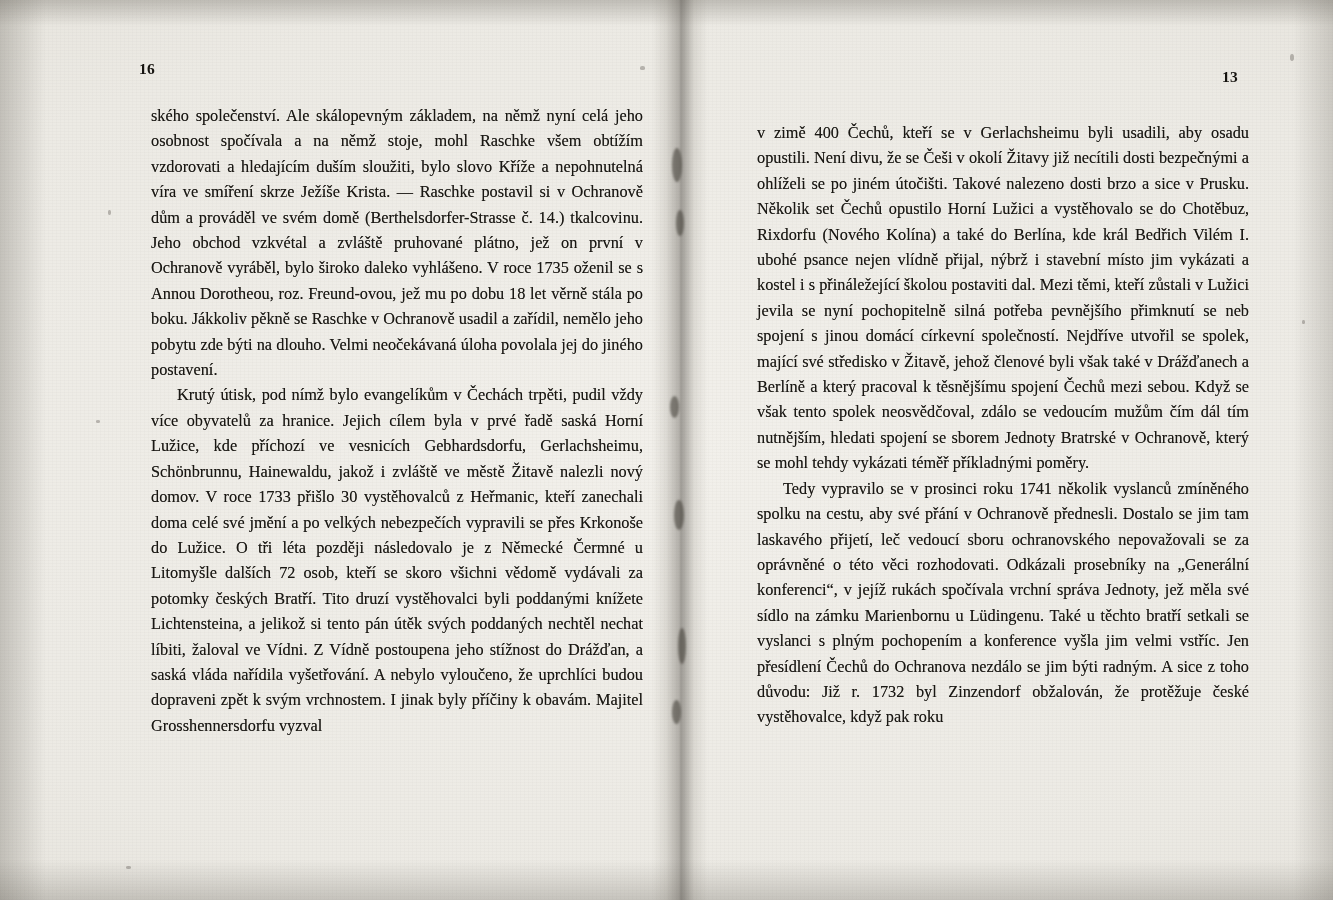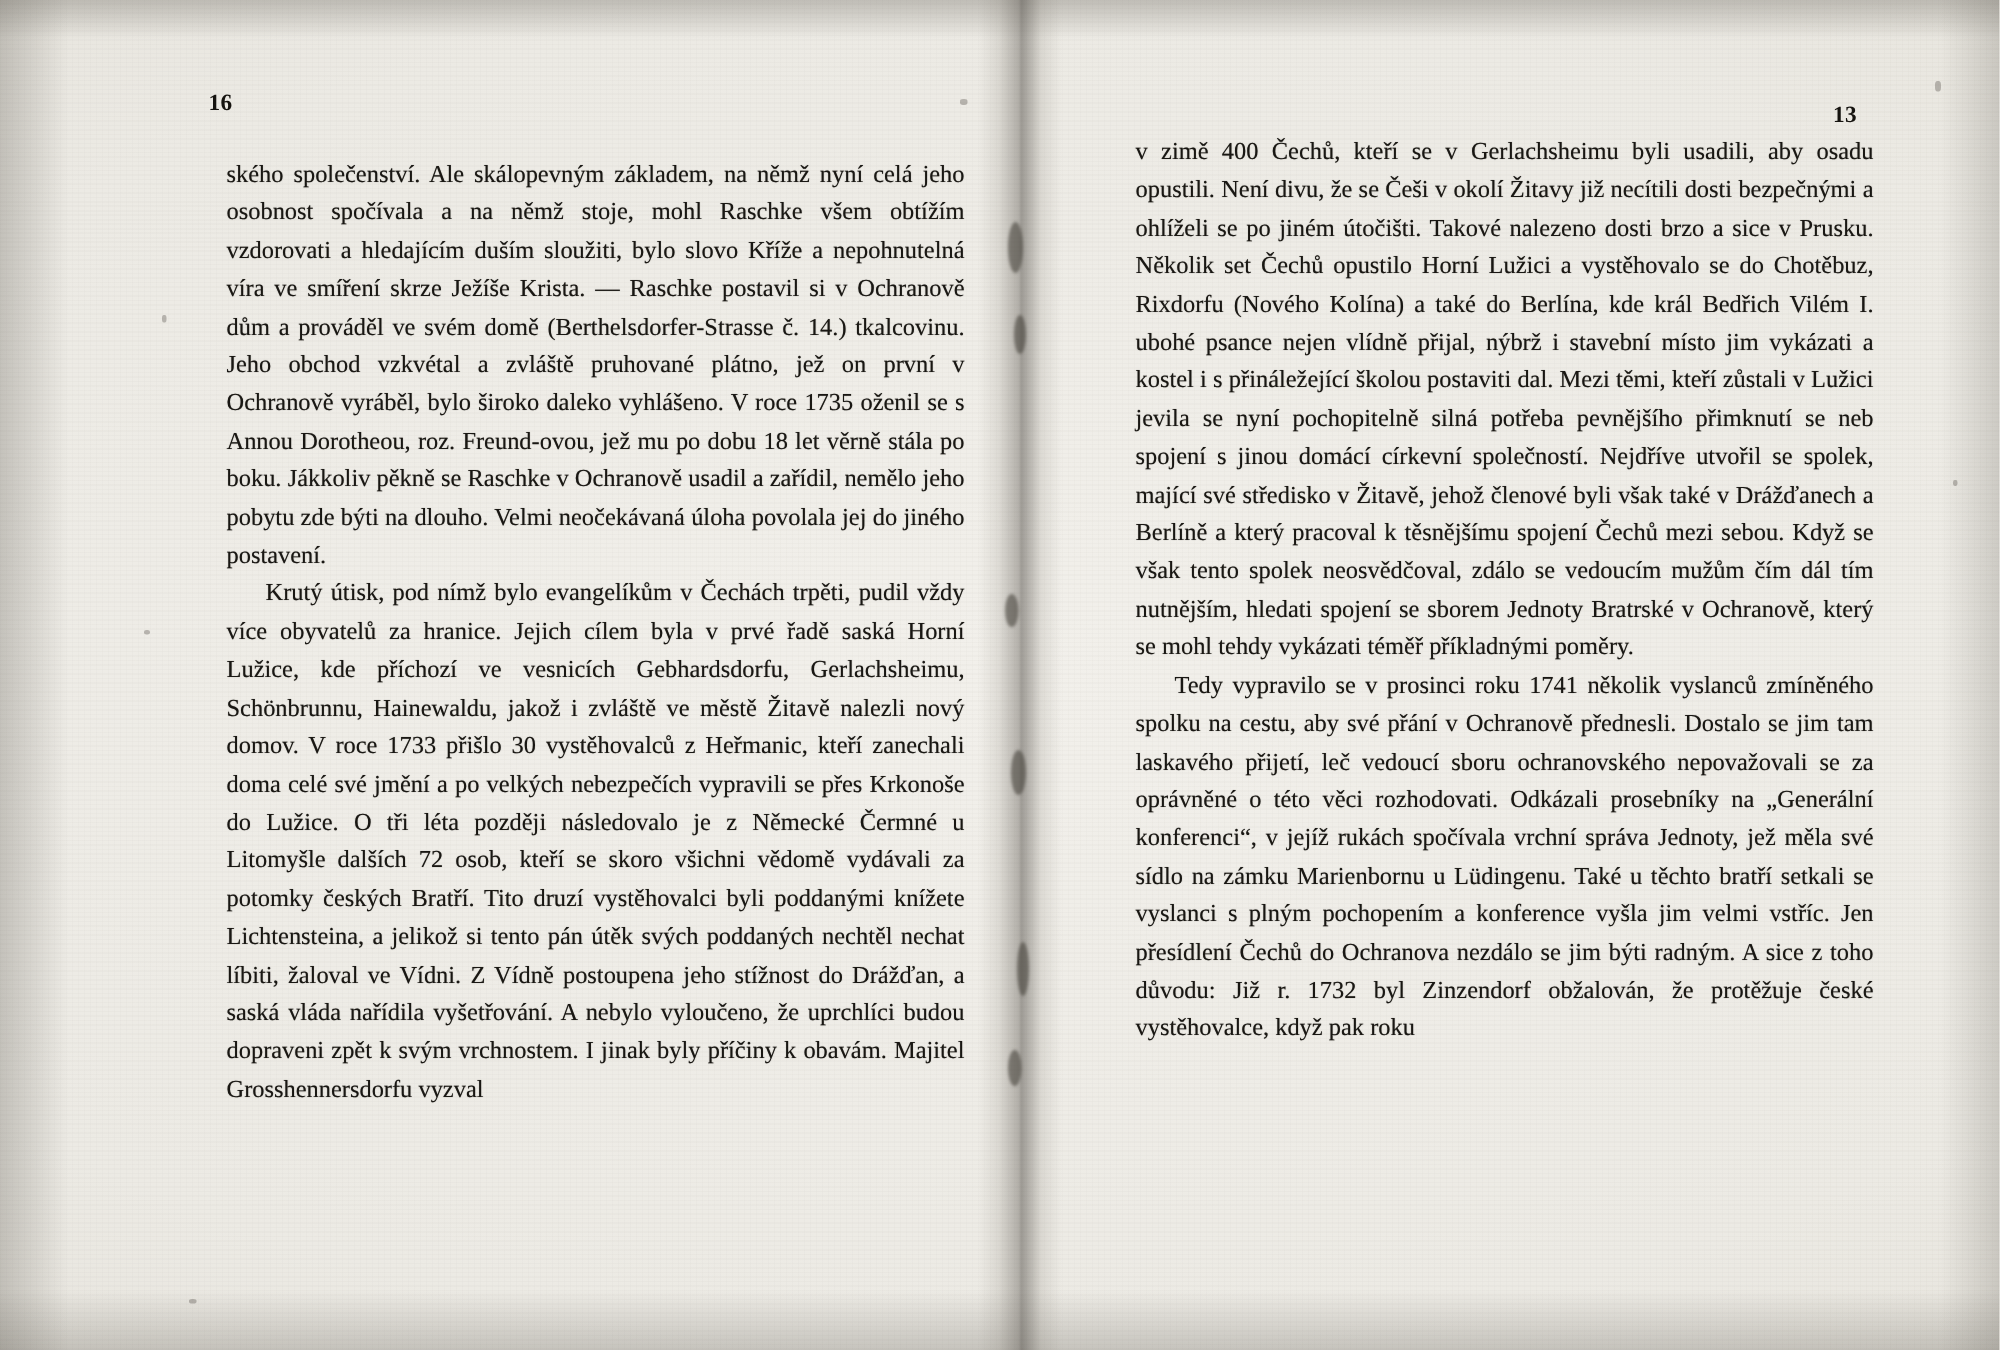--- a/index.html
+++ b/index.html
@@ -96,21 +96,21 @@
   .column {
     position: absolute;
     width: 492px;
     color: #191713;
     font-size: 16.3px;
     line-height: 25.4px;
     text-align: justify;
     text-justify: inter-word;
   }
   #col-left  { left: 139px; top: 103px; margin-left: 12px; }
-  #col-right { left: 757px; top: 88px; }
+  #col-right { left: 757px; top: 120px; }
 
   .column p {
     margin: 0;
     text-indent: 0;
   }
   .column p.indent {
     text-indent: 26px;
   }
 
   

